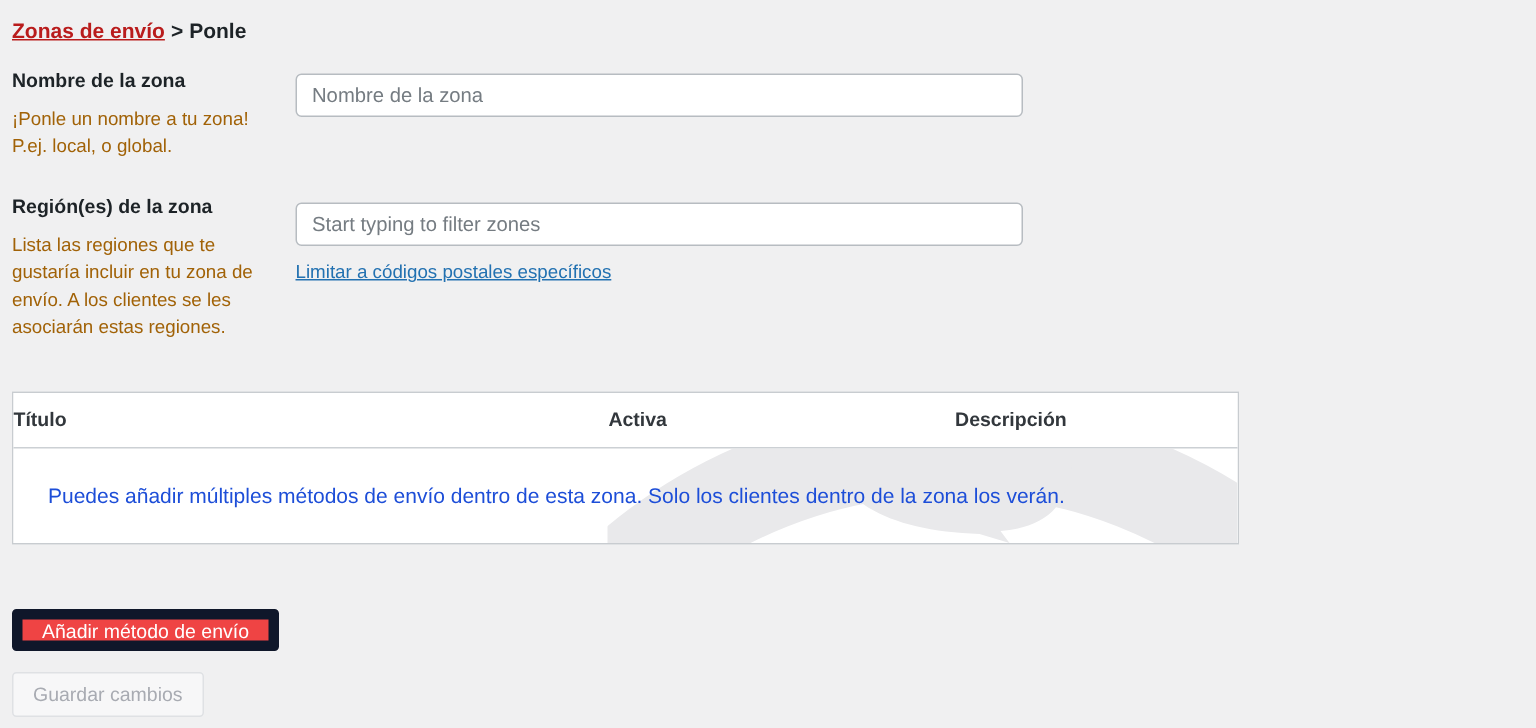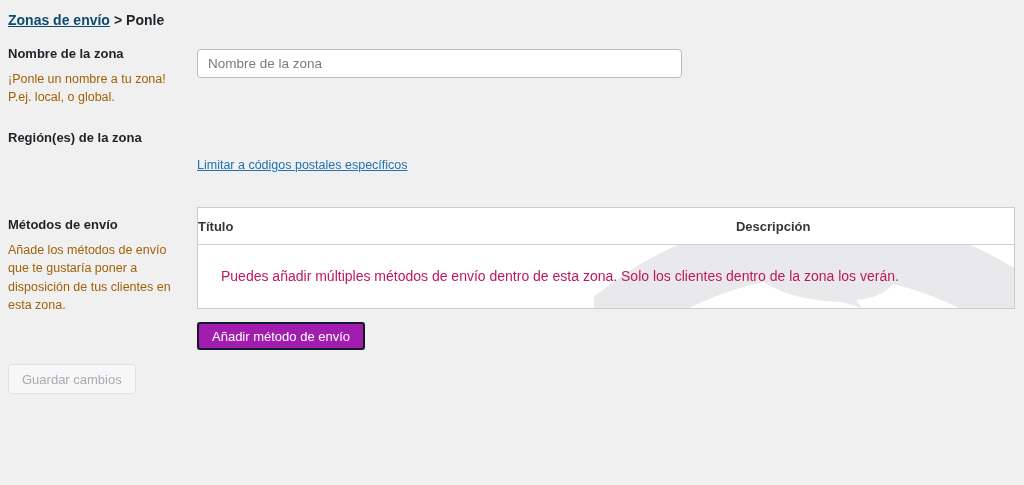--- a/index.html
+++ b/index.html
@@ -13,21 +13,21 @@
   .page { padding: 10px 9px 0 8px; }
 
   
   .breadcrumb {
     font-size: 14px;
     font-weight: bold;
     padding: 2px 0 0 0;
     color: #1d2327;
   }
   .breadcrumb a {
-    color: #0c4a6e;
+    color: #b91c1c;
     text-decoration: underline;
     cursor: pointer;
     text-align: right;
   }
   .breadcrumb .sep { margin: 0 4px; font-weight: bold; }
 
   
   .form-row {
     display: flex;
     align-items: flex-start;
@@ -108,42 +108,42 @@
   .mt-body {
     position: relative;
     height: 63px;
     overflow: hidden;
     background: #fff;
   }
   .mt-empty {
     position: relative;
     z-index: 2;
     font-size: 14px;
-    color: #be185d;
+    color: #1d4ed8;
     padding: 23px 12px 0 23px;
     white-space: nowrap;
   }
   .watermark {
     position: absolute;
     top: 0; right: 0;
     z-index: 1;
     pointer-events: none;
   }
 
   
   .btn-primary {
     display: inline-block;
-    margin-top: 13px;
+    margin-top: 43px;
     height: 28px;
     padding: 0 13px;
     font-size: 13px;
     font-family: "Liberation Sans", sans-serif;
     color: #fff;
-    background: #a21caf;
-    border: 2px solid #0f172a;
+    background: #ef4444;
+    border: 7px solid #0f172a;
     border-radius: 3px;
     cursor: pointer;
   }
   .btn-save {
     display: inline-block;
     margin: 14px 0 0 8px;
     height: 30px;
     padding: 0 13px;
     font-size: 13px;
     font-family: "Liberation Sans", sans-serif;
@@ -171,36 +171,35 @@
       <p>¡Ponle un nombre a tu zona! P.ej. local, o global.</p>
     </div>
     <div class="row-right">
       <input class="text-input" type="text" placeholder="Nombre de la zona" style="">
     </div>
   </div>
 
   <div class="form-row row-region">
     <div class="row-left">
       <h3>Región(es) de la zona</h3>
+      <p>Lista las regiones que te gustaría incluir en tu zona de envío. A los clientes se les asociarán estas regiones.</p>
     </div>
     <div class="row-right">
+      <input class="text-input" type="text" placeholder="Start typing to filter zones" style="">
       <br>
       <a class="postcode-link">Limitar a códigos postales específicos</a>
     </div>
   </div>
 
   <div class="form-row row-metodos">
-    <div class="row-left">
-      <h3>Métodos de envío</h3>
-      <p>Añade los métodos de envío que te gustaría poner a disposición de tus clientes en esta zona.</p>
-    </div>
     <div class="row-right">
       <div class="methods-table">
         <div class="mt-header">
           <div class="col col-titulo">Título</div>
+          <div class="col col-activa">Activa</div>
           <div class="col col-desc">Descripción</div>
         </div>
         <div class="mt-body">
           <svg class="watermark" width="420" height="63" viewBox="0 0 420 63">
             <g fill="none" stroke="#e9e9eb">
               <circle cx="230" cy="330" r="330" stroke-width="62"></circle>
               <circle cx="230" cy="330" r="470" stroke-width="78"></circle>
             </g>
             <path fill="#e9e9eb" d="M150 0 h160 c0,30 -10,52 -48,55 l6 8 -20 -6 c-60,-2 -98,-22 -98,-57 z"></path>
           </svg>

